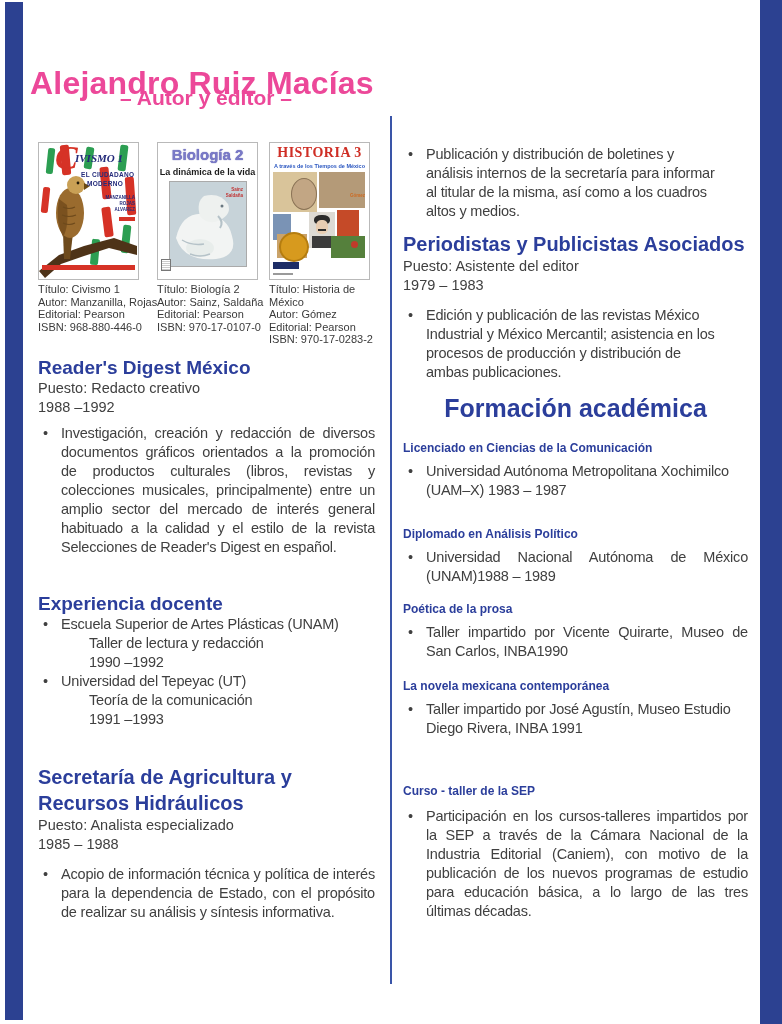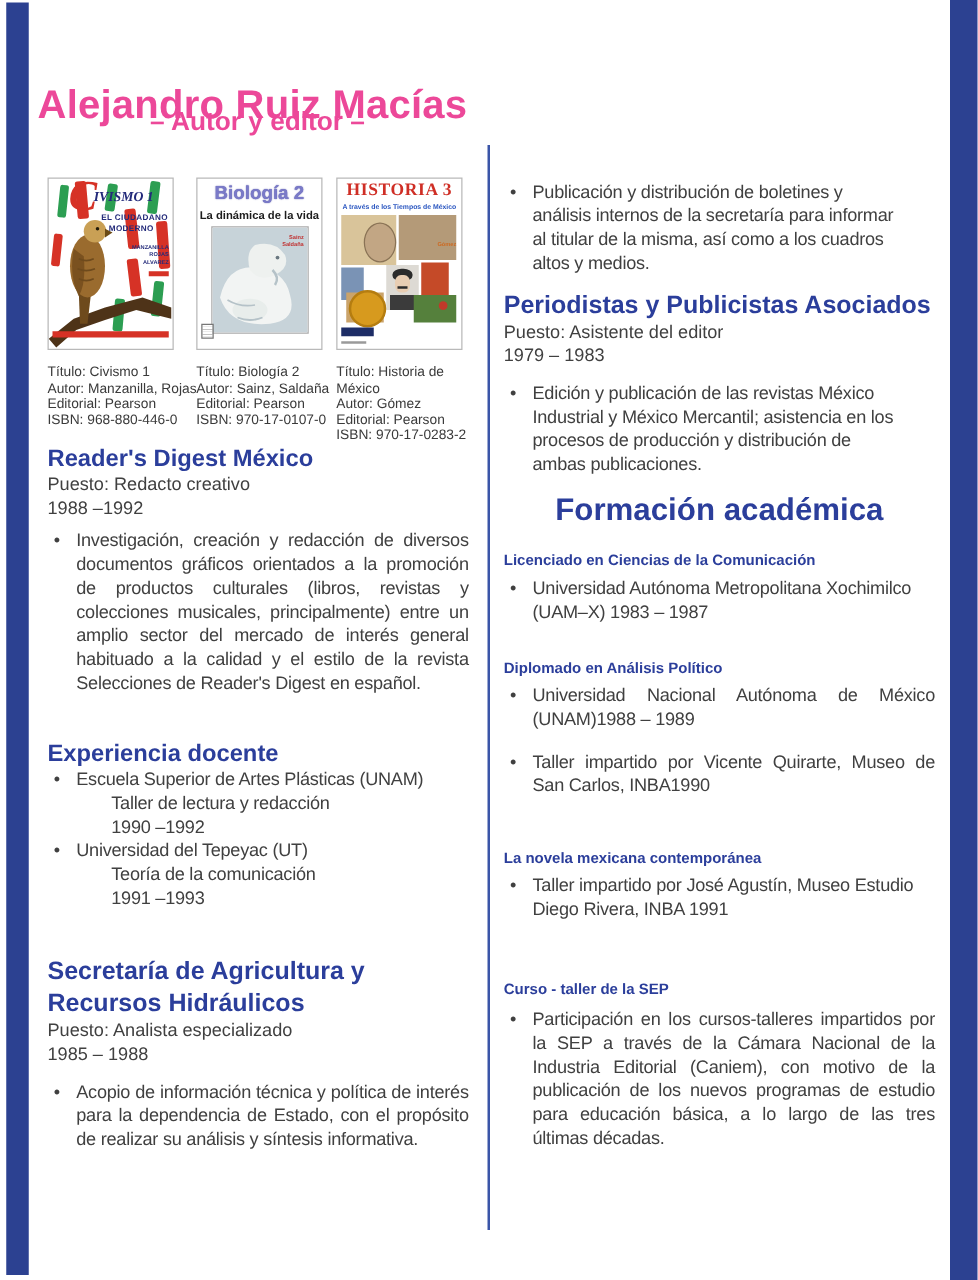--- a/index.html
+++ b/index.html
@@ -12,21 +12,21 @@
   #bar-right{right:0;top:0;width:22px;height:1024px;}
   #divider{position:absolute;left:390px;top:116px;width:2px;height:868px;background:#3a55a8;}
   #page-title{position:absolute;left:30px;top:44px;width:352px;text-align:left;
     font-size:32px;font-weight:bold;color:#ec4899;letter-spacing:.2px;}
   #page-subtitle{position:absolute;left:30px;top:86px;width:352px;text-align:center;
     font-size:21px;font-weight:bold;color:#ec4899;}
 
   
   .book{position:absolute;top:142px;}
   .cover{position:relative;width:99px;height:136px;background:#fff;border:1px solid #b9b9b9;overflow:hidden;}
-  .caption{position:absolute;top:141px;left:0;width:120px;font-size:11px;line-height:12.5px;color:#3a3a3a;margin-top:9px;}
+  .caption{position:absolute;top:141px;left:0;width:120px;font-size:11px;line-height:12.5px;color:#3a3a3a;}
   .stripe{position:absolute;border-radius:2px;}
   .c1-initial{position:absolute;left:16px;top:-4px;font-family:"Liberation Serif",serif;
     font-style:italic;font-weight:bold;font-size:34px;color:#d63226;}
   .c1-title{position:absolute;left:36px;top:9px;font-family:"Liberation Serif",serif;
     font-style:italic;font-weight:bold;font-size:11px;color:#232a7a;}
   .c1-sub{position:absolute;font-size:6.5px;font-weight:bold;color:#232a7a;letter-spacing:.3px;}
   .c1-authors{position:absolute;right:3px;top:52px;text-align:right;font-size:4.5px;line-height:6px;
     font-weight:bold;color:#232a7a;}
   .c1-badge{position:absolute;right:3px;top:74px;width:16px;height:4px;background:#d63226;}
   .c1-strip{position:absolute;left:3px;right:3px;bottom:9px;height:5px;background:#d63226;}
@@ -251,20 +251,21 @@
 
 <div class="sec col-r" style="top:523px;">
   <h3 class="entry-h">Diplomado en Análisis Político</h3>
   <div class="bullet-row" style="margin-top:3px;">
     <span class="bullet-glyph">•</span>
     <p class="bullet-text just">Universidad Nacional Autónoma de México (UNAM)1988 – 1989</p>
   </div>
 </div>
 
 <div class="sec col-r" style="top:598px;">
+  <h3 class="entry-h">Poética de la prosa</h3>
   <div class="bullet-row" style="margin-top:3px;">
     <span class="bullet-glyph">•</span>
     <p class="bullet-text just">Taller impartido por Vicente Quirarte, Museo de San Carlos, INBA1990</p>
   </div>
 </div>
 
 <div class="sec col-r" style="top:675px;">
   <h3 class="entry-h">La novela mexicana contemporánea</h3>
   <div class="bullet-row" style="margin-top:3px;">
     <span class="bullet-glyph">•</span>

